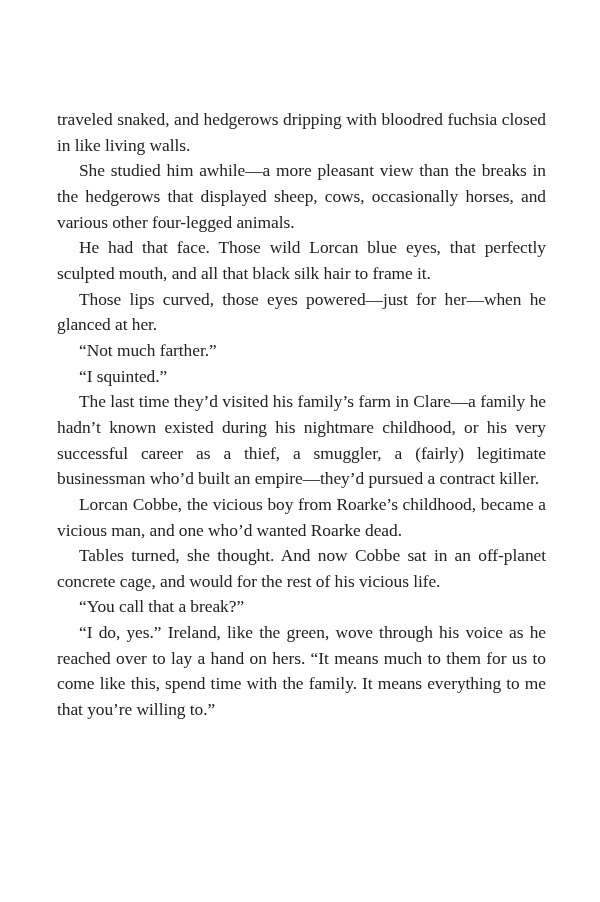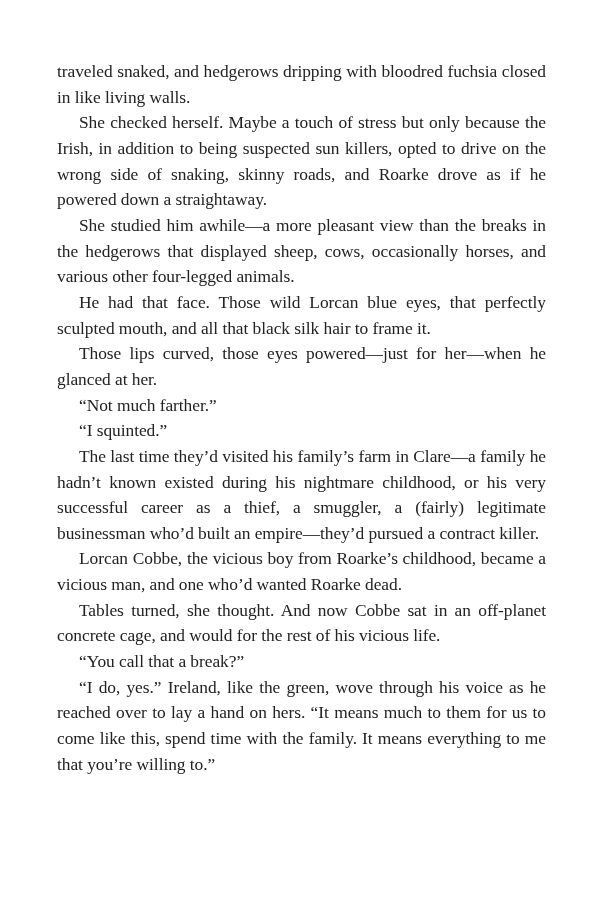--- a/index.html
+++ b/index.html
@@ -25,28 +25,28 @@
       text-align: justify;
       letter-spacing: -0.05px;
     }
     .page p {
       margin: 0;
       text-indent: 22px;
       hyphens: none;
     }
     .page p.cont {
       text-indent: 0;
+      margin-top: 48px;
     }
   </style>
 </head>
 <body>
 
 <div class="page">
   <p class="cont">traveled snaked, and hedgerows dripping with bloodred fuchsia closed in like living walls.</p>
-  <p>She checked herself. Maybe a touch of stress but only because the Irish, in addition to being suspected sun killers, opted to drive on the wrong side of snaking, skinny roads, and Roarke drove as if he powered down a straightaway.</p>
   <p>She studied him awhile—a more pleasant view than the breaks in the hedgerows that displayed sheep, cows, occasionally horses, and various other four-legged animals.</p>
   <p>He had that face. Those wild Lorcan blue eyes, that perfectly sculpted mouth, and all that black silk hair to frame it.</p>
   <p>Those lips curved, those eyes powered—just for her—when he glanced at her.</p>
   <p>“Not much farther.”</p>
   <p>“I squinted.”</p>
   <p>The last time they’d visited his family’s farm in Clare—a family he hadn’t known existed during his nightmare childhood, or his very successful career as a thief, a smuggler, a (fairly) legitimate businessman who’d built an empire—they’d pursued a contract killer.</p>
   <p>Lorcan Cobbe, the vicious boy from Roarke’s childhood, became a vicious man, and one who’d wanted Roarke dead.</p>
   <p>Tables turned, she thought. And now Cobbe sat in an off-planet concrete cage, and would for the rest of his vicious life.</p>
   <p>“You call that a break?”</p>
   <p>“I do, yes.” Ireland, like the green, wove through his voice as he reached over to lay a hand on hers. “It means much to them for us to come like this, spend time with the family. It means everything to me that you’re willing to.”</p>

